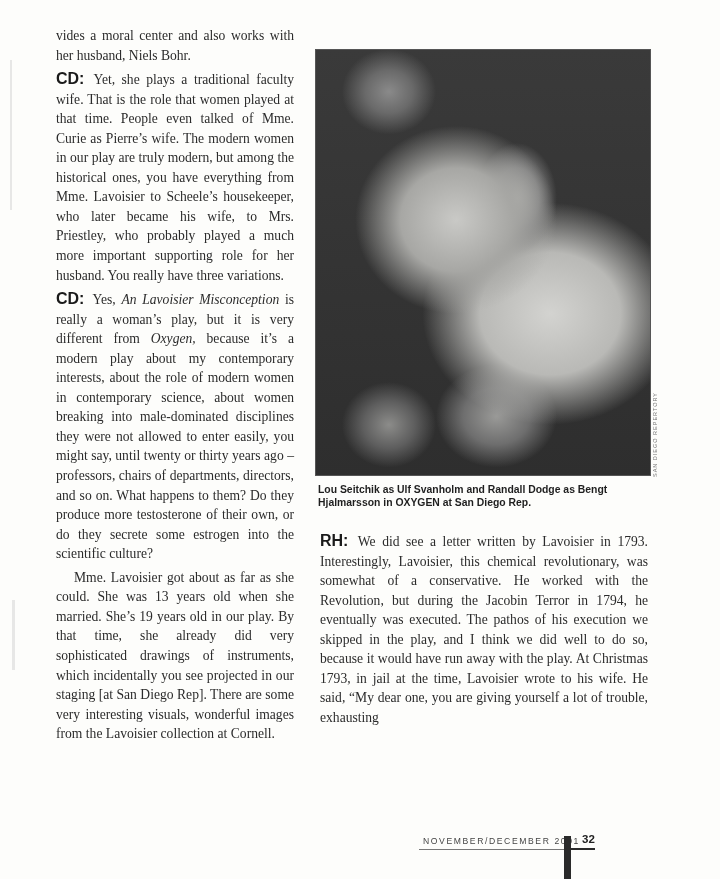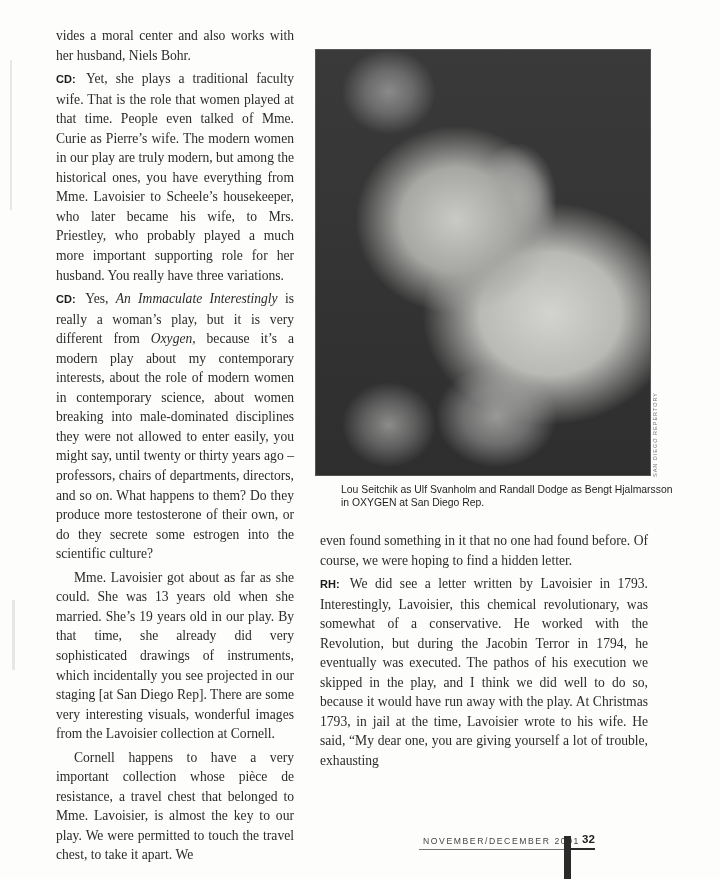--- a/index.html
+++ b/index.html
@@ -18,21 +18,21 @@
     line-height: 19.55px;
     text-align: justify;
     hyphens: manual;
   }
   .col-left { left: 52px; top: 22px; width: 246px; }
   .col-right { left: 316px; top: 527px; width: 336px; }
   .col p { margin: 4px; }
   .col p.indent { text-indent: 18px; }
   .speaker {
     font-family: "Liberation Sans", "DejaVu Sans", sans-serif;
-    font-weight: bold; font-size: 11px; color: #1a1a1a;
+    font-weight: bold; font-size: 16px; color: #1a1a1a;
     margin-right: 3px;
   }
   .col i { font-style: italic; }
 
   .photo {
     position: absolute; left: 315px; top: 49px; width: 336px; height: 427px;
     background:
       radial-gradient(ellipse 14% 10% at 22% 10%, #8a8a8a 0%, #6a6a6a 50%, rgba(0,0,0,0) 100%),
       radial-gradient(ellipse 30% 22% at 42% 40%, #c9c9c6 0%, #a7a7a4 55%, rgba(0,0,0,0) 100%),
       radial-gradient(ellipse 12% 13% at 60% 35%, #a9a9a6 0%, #808080 55%, rgba(0,0,0,0) 100%),
@@ -44,21 +44,21 @@
   }
   .photo-credit {
     position: absolute; left: 652px; top: 395px; width: 10px; height: 82px;
     writing-mode: vertical-rl; transform: rotate(180deg);
     font-family: "Liberation Sans", "DejaVu Sans", sans-serif;
     font-size: 5.5px; letter-spacing: 1px; color: #777; white-space: nowrap;
   }
   .caption {
     position: absolute; left: 318px; top: 483px; width: 340px;
     font-family: "Liberation Sans", "DejaVu Sans", sans-serif;
-    font-weight: normal; font-size: 10.4px; line-height: 13.2px; color: #1f1f1f; margin-left: 23px;
+    font-weight: bold; font-size: 10.4px; line-height: 13.2px; color: #1f1f1f;
   }
 
   .footer-label {
     position: absolute; left: 423px; top: 836px;
     font-family: "Liberation Sans", "DejaVu Sans", sans-serif;
     font-size: 8.6px; letter-spacing: 1.6px; color: #444;
   }
   .footer-rule-left { position: absolute; left: 419px; top: 849px; width: 147px; height: 1px; background: #777; }
   .footer-bar { position: absolute; left: 564px; top: 836px; width: 7px; height: 43px; background: #2a2a2a; }
   .footer-rule-right { position: absolute; left: 571px; top: 848px; width: 24px; height: 2px; background: #2a2a2a; }
@@ -78,41 +78,35 @@
   <p>
     <span>vides a moral center and also works with her husband, Niels Bohr.</span>
   </p>
   <p>
     <span class="speaker">CD:</span>
     <span>Yet, she plays a traditional faculty wife. That is the role that women played at that time. People even talked of Mme. Curie as Pierre’s wife. The modern women in our play are truly modern, but among the historical ones, you have everything from Mme. Lavoisier to Scheele’s housekeeper, who later became his wife, to Mrs. Priestley, who probably played a much more important supporting role for her husband. You really have three variations.</span>
   </p>
   <p>
     <span class="speaker">CD:</span>
     <span>Yes,</span>
-    <i>An Immaculate Interestingly</i>
+    <i>An Lavoisier Misconception</i>
     <span>is really a woman’s play, but it is very different from</span>
     <i>Oxy­gen,</i>
     <span>because it’s a modern play about my con­temporary interests, about the role of modern women in contemporary science, about women breaking into male-dominated disciplines they were not allowed to enter easily, you might say, until twenty or thirty years ago – professors, chairs of departments, directors, and so on. What happens to them? Do they produce more testosterone of their own, or do they secrete some estrogen into the scientific culture?</span>
   </p>
   <p class="indent">
     <span>Mme. Lavoisier got about as far as she could. She was 13 years old when she married. She’s 19 years old in our play. By that time, she already did very sophisticated drawings of instruments, which incidentally you see projected in our stag­ing [at San Diego Rep]. There are some very interesting visuals, wonderful images from the Lavoisier collection at Cornell.</span>
-  </p>
-  <p class="indent">
-    <span>Cornell happens to have a very important collection whose pièce de resistance, a travel chest that belonged to Mme. Lavoisier, is almost the key to our play. We were permitted to touch the travel chest, to take it apart. We</span>
   </p>
 </div>
 
 <div class="photo" role="img" aria-label="Two actors on stage in white shirts: a bald man seated behind, and a younger man in front speaking"></div>
 <div class="photo-credit">SAN DIEGO REPERTORY</div>
 <div class="caption">Lou Seitchik as Ulf Svanholm and Randall Dodge as Bengt Hjalmarsson in OXYGEN at San Diego Rep.</div>
 
 <div class="col col-right">
-  <p>
-    <span>even found something in it that no one had found before. Of course, we were hoping to find a hidden letter.</span>
-  </p>
   <p>
     <span class="speaker">RH:</span>
     <span>We did see a letter written by Lavoisier in 1793. Interestingly, Lavoisier, this chemical rev­olutionary, was somewhat of a conservative. He worked with the Revolution, but during the Jacobin Terror in 1794, he eventually was exe­cuted. The pathos of his execution we skipped in the play, and I think we did well to do so, because it would have run away with the play. At Christmas 1793, in jail at the time, Lavoisier wrote to his wife. He said, “My dear one, you are giving yourself a lot of trouble, exhausting</span>
   </p>
 </div>
 
 <div class="footer-label">NOVEMBER/DECEMBER 2001</div>
 <div class="footer-rule-left"></div>
 <div class="footer-bar"></div>
 <div class="footer-rule-right"></div>

